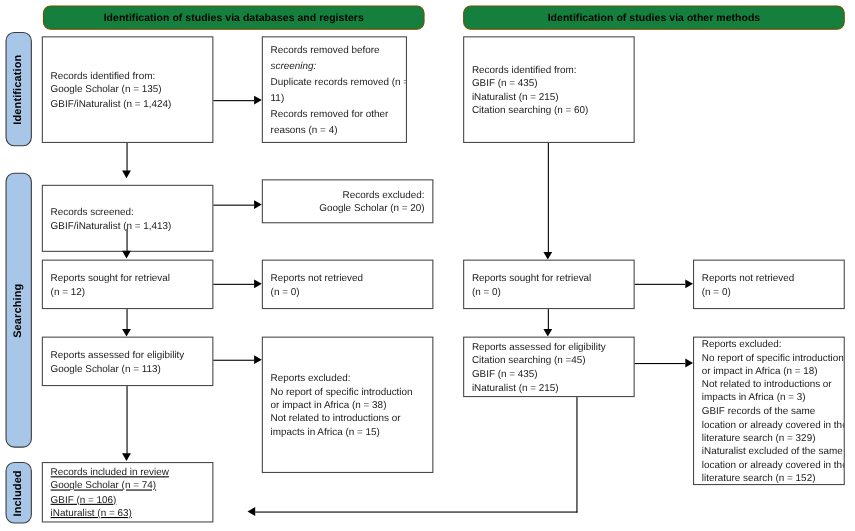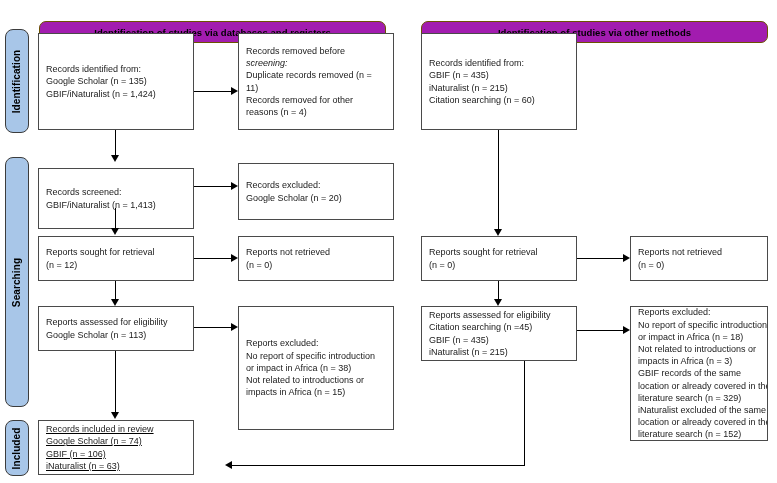--- a/index.html
+++ b/index.html
@@ -36,29 +36,28 @@
     white-space: nowrap;
     font-size: 10px;
     font-weight: bold;
     color: #000000;
     letter-spacing: 0.1px;
   }
 
   
   .banner {
     position: absolute;
-    background: #a21caf;
+    background: #15803d;
     border: 1.5px solid #6b5200;
     border-radius: 7px;
     box-sizing: border-box;
     display: flex;
     align-items: center;
     justify-content: center;
     text-align: center;
-    margin-top: 16px;
   }
   .banner span {
     font-size: 9.5px;
     font-weight: bold;
     color: #000000;
     letter-spacing: 0.05px;
   }
 
   
   .box {
@@ -131,21 +130,21 @@
   <div class="banner" style="left:421px; top:5px; width:347px; height:22px;">
     <span>Identification of studies via other methods</span>
   </div>
 
   <div class="box" style="left:38px; top:33px; width:156px; height:97px;">
     <div class="line">Records identified from:</div>
     <div class="line">Google Scholar (n = 135)</div>
     <div class="line">GBIF/iNaturalist (n = 1,424)</div>
   </div>
 
-  <div class="box" style="left:238px; top:33px; width:156px; height:97px;">
+  <div class="box" style="left:238px; top:33px; width:132px; height:97px;justify-content:space-between;">
     <div class="line"><span>Records removed before</span></div>
     <div class="line"><em>screening:</em></div>
     <div class="line">Duplicate records removed (n =</div>
     <div class="line">11)</div>
     <div class="line">Records removed for other</div>
     <div class="line">reasons (n = 4)</div>
   </div>
 
   <div class="box" style="left:421px; top:33px; width:156px; height:97px;">
     <div class="line">Records identified from:</div>
@@ -161,21 +160,21 @@
   <div class="arrow arrow-down" style="left:111px; top:155px;"></div>
 
   <div class="vline" style="left:498px; top:130px; height:100px;"></div>
   <div class="arrow arrow-down" style="left:494px; top:229px;"></div>
 
   <div class="box" style="left:38px; top:168px; width:156px; height:61px;">
     <div class="line">Records screened:</div>
     <div class="line">GBIF/iNaturalist (n = 1,413)</div>
   </div>
 
-  <div class="box" style="left:238px; top:163px; width:156px; height:57px;">
+  <div class="box" style="left:238px; top:163px; width:156px; height:40px;text-align:right;">
     <div class="line">Records excluded:</div>
     <div class="line">Google Scholar (n = 20)</div>
   </div>
 
   <div class="hline" style="left:194px; top:186px; width:37px;"></div>
   <div class="arrow arrow-right" style="left:231px; top:182px;"></div>
 
   <div class="vline" style="left:115px; top:208px; height:21px;"></div>
   <div class="arrow arrow-down" style="left:111px; top:228px;"></div>
 

